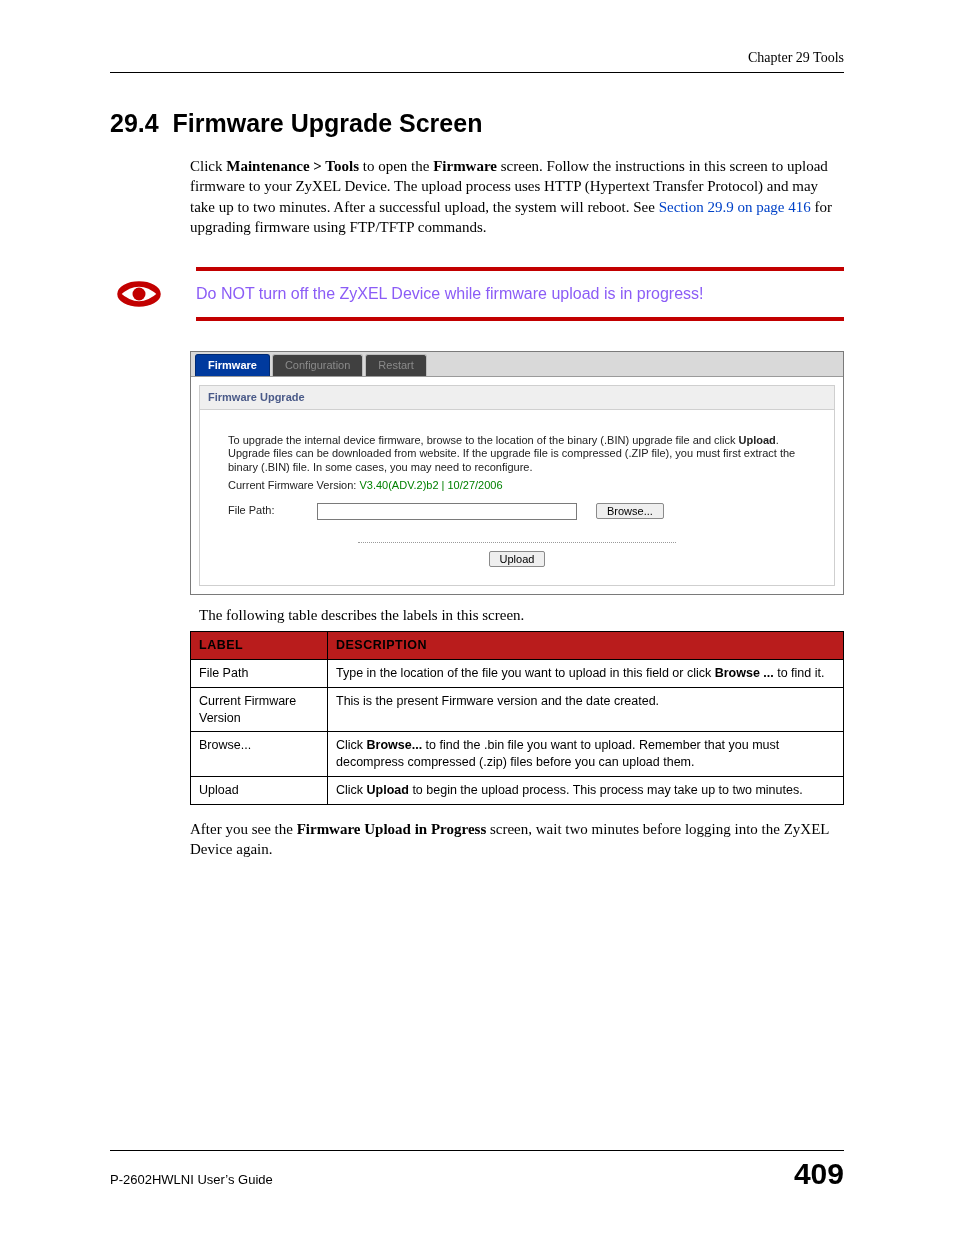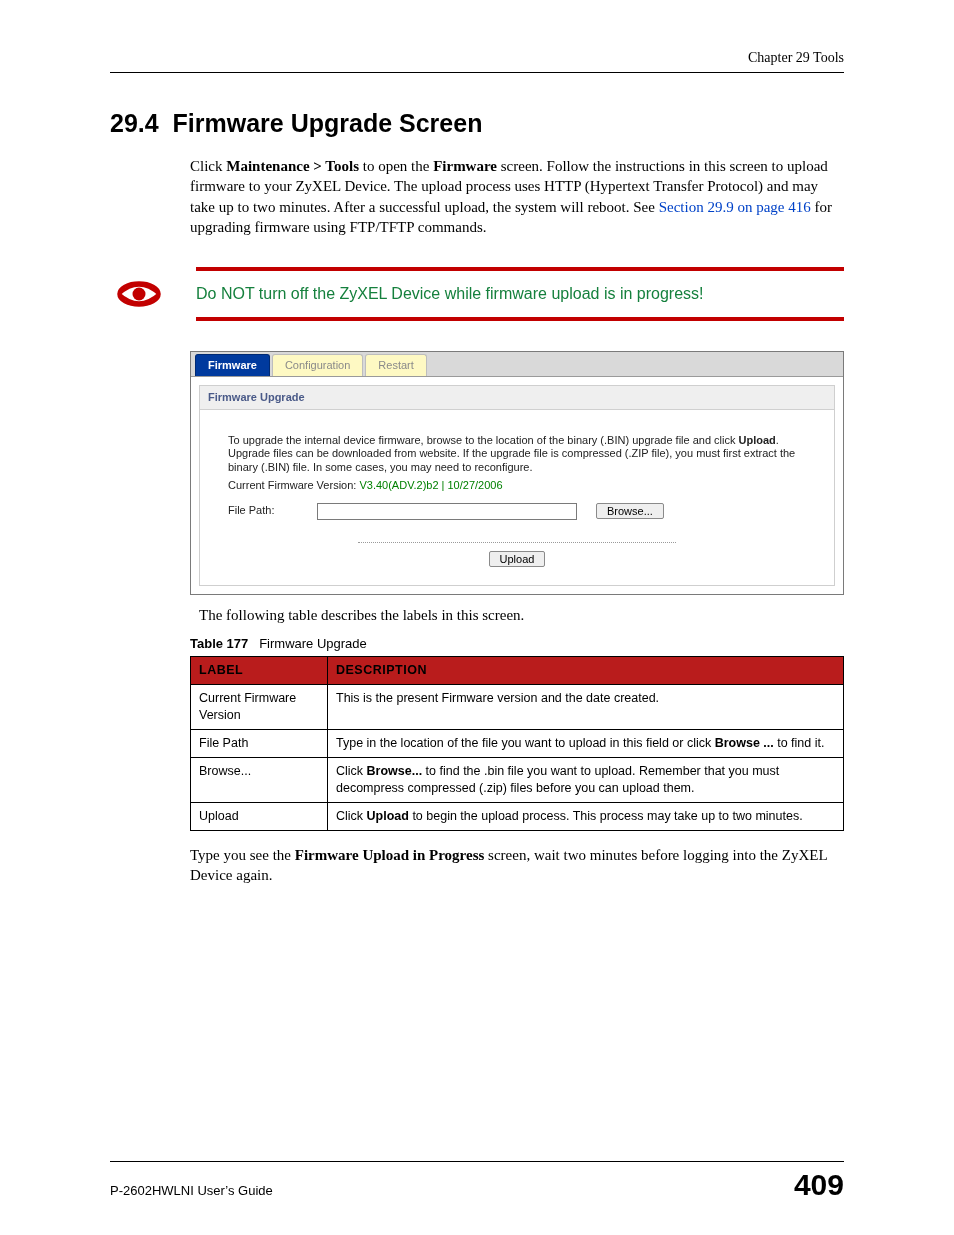--- a/index.html
+++ b/index.html
@@ -52,21 +52,21 @@
   }
   .warning-body {
     flex: 1;
   }
   .warn-bar {
     height: 4px;
     background: #c20000;
   }
   .warn-text {
     font-family: Arial, Helvetica, sans-serif;
-    color: #15803d;
+    color: #8b5cf6;
     font-size: 16px;
     padding: 14px 0;
   }
   .fig-caption, .table-caption {
     font-family: Arial, Helvetica, sans-serif;
     font-size: 13px;
     margin: 10px 0 4px 0;
   }
   .fig-caption .fig-num, .table-caption .t-num { font-weight: bold; }
   .screenshot {
@@ -80,21 +80,21 @@
     background: #d9d9d9;
     padding: 2px 4px 0 4px;
     display: flex;
     gap: 2px;
     border-bottom: 1px solid #9a9a9a;
   }
   .tab {
     padding: 3px 12px 3px 12px;
     font-size: 11px;
     color: #8a8a8a;
-    background: #fef9c3;
+    background: #404040;
     border: 1px solid #bdbdbd;
     border-bottom: none;
     border-top-left-radius: 3px;
     border-top-right-radius: 3px;
   }
   .tab.active {
     background: #003a9e;
     color: #fff;
     font-weight: bold;
     border-color: #002a73;
@@ -168,21 +168,21 @@
     background: #b91c1c;
     font-weight: bold;
     font-variant: small-caps;
     letter-spacing: 0.5px;
   }
   .desc-table .col-label { width: 120px; }
   .footer {
     position: absolute;
     left: 110px;
     right: 110px;
-    bottom: 33px;
+    bottom: 44px;
   }
   .foot-rule {
     border: none;
     border-top: 1.5px solid #000;
     margin: 0 0 6px 0;
   }
   .foot-row {
     display: flex;
     justify-content: space-between;
     align-items: baseline;
@@ -251,53 +251,50 @@
           <div class="dash-sep"></div>
           <div class="upload-row">
             <button class="btn">Upload</button>
           </div>
         </div>
       </div>
     </div>
 
     <p style="margin-top:8px;margin-left:9px;">The following table describes the labels in this screen.</p>
 
-    <div class="table-caption">
-      <span class="t-num">Table 177</span>&nbsp;&nbsp;&nbsp;<span>Firmware Upgrade</span>
-    </div>
 
     <table class="desc-table">
       <thead>
         <tr>
           <th class="col-label">LABEL</th>
           <th>DESCRIPTION</th>
         </tr>
       </thead>
       <tbody>
         <tr>
+          <td>File Path</td>
+          <td><span>Type in the location of the file you want to upload in this field or click </span><b>Browse ...</b><span> to find it.</span></td>
+        </tr>
+        <tr>
           <td>Current Firmware Version</td>
           <td><span>This is the present Firmware version and the date created.</span><b></b><span></span></td>
         </tr>
         <tr>
-          <td>File Path</td>
-          <td><span>Type in the location of the file you want to upload in this field or click </span><b>Browse ...</b><span> to find it.</span></td>
-        </tr>
-        <tr>
           <td>Browse...</td>
           <td><span>Click </span><b>Browse...</b><span> to find the .bin file you want to upload. Remember that you must decompress compressed (.zip) files before you can upload them.</span></td>
         </tr>
         <tr>
           <td>Upload</td>
           <td><span>Click </span><b>Upload</b><span> to begin the upload process. This process may take up to two minutes.</span></td>
         </tr>
       </tbody>
     </table>
 
     <p style="margin-top:14px;">
-      <span>Type you see the </span><b>Firmware Upload in Progress</b><span> screen, wait two minutes before logging into the ZyXEL Device again.</span>
+      <span>After you see the </span><b>Firmware Upload in Progress</b><span> screen, wait two minutes before logging into the ZyXEL Device again.</span>
     </p>
 
   </div>
 
   <div class="footer">
     <hr class="foot-rule">
     <div class="foot-row">
       <span class="foot-left">P-2602HWLNI User’s Guide</span>
       <span class="foot-right">409</span>
     </div>

